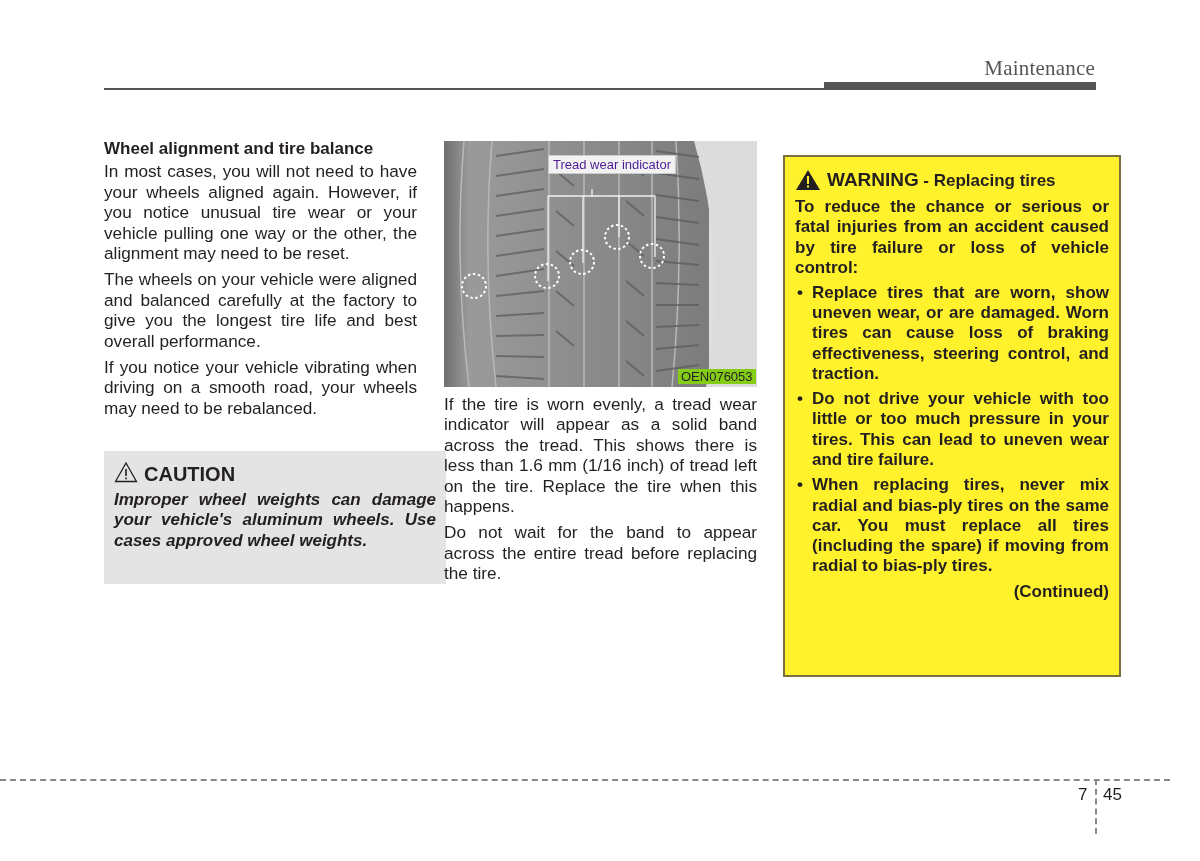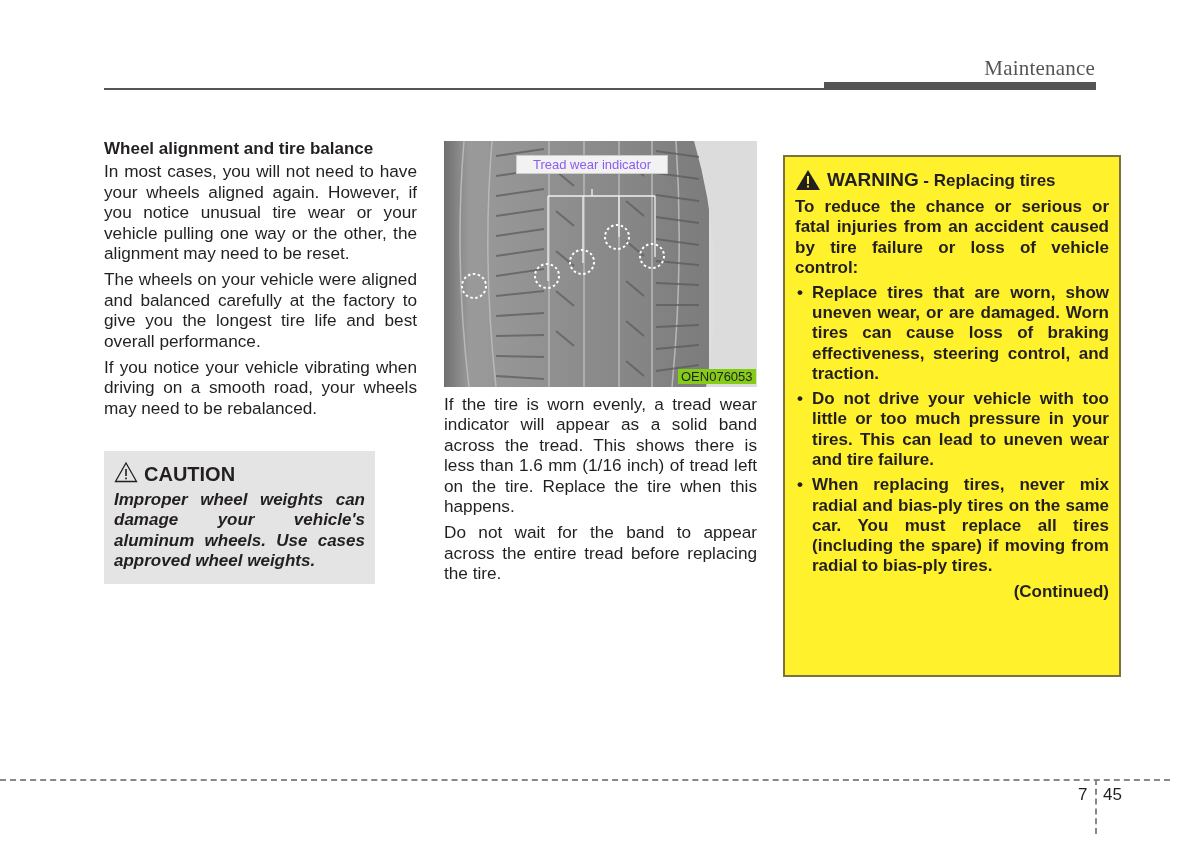--- a/index.html
+++ b/index.html
@@ -10,26 +10,26 @@
   .hdr-line { position:absolute; left:104px; top:88px; width:720px; height:2px; background:#555; }
   .hdr-bar { position:absolute; left:824px; top:82px; width:272px; height:8px; background:#555; }
 
   .col { position:absolute; font-size:17.2px; line-height:20.4px; }
   .col p { margin:0 0 6px 0; text-align:justify; }
   .col h3 { margin:0 0 2px 0; font-size:17px; font-weight:bold; }
 
   #col1 { left:104px; top:139px; width:313px; }
   #col2 { left:444px; top:394px; width:313px; }
 
-  .caution { position:absolute; left:104px; top:451px; width:271px; height:133px; background:#e4e4e5; box-sizing:border-box; padding:8px 10px 8px 10px; }
+  .caution { position:absolute; left:104px; top:451px; width:342px; height:133px; background:#e4e4e5; box-sizing:border-box; padding:8px 10px 8px 10px; }
   .caution .ttl { font-size:20px; font-weight:bold; display:flex; align-items:center; gap:6px; margin-top:2px; margin-bottom:2px;}
   .caution .txt { font-size:17px; line-height:20.3px; font-weight:bold; font-style:italic; text-align:justify; }
 
   .figure { position:absolute; left:444px; top:141px; width:313px; height:246px; background:#8a8a8a; overflow:hidden; }
-  .fig-label { position:absolute; left:516px; top:155px; background:#f2f2f2; font-size:13px; padding:1px 16px; color:#8b5cf6; border:1px solid #ccc;}
+  .fig-label { position:absolute; left:548px; top:155px; background:#f2f2f2; font-size:13px; padding:1px 4px; color:#4c1d95; border:1px solid #ccc;}
   .fig-code { position:absolute; left:678px; top:369px; background:#84cc16; font-size:13px; padding:0 3px; color:#231f20; }
 
   .warning { position:absolute; left:783px; top:155px; width:338px; height:522px; background:#fff22c; border:2px solid #7a7040; box-sizing:border-box; padding:12px 10px 10px 10px; font-weight:bold; }
   .warning .whead { display:flex; align-items:flex-start; gap:6px; }
   .warning .wtitle { font-size:19px; }
   .warning .wsub { font-size:17px; }
   .warning .wbody { font-size:17px; line-height:20.4px; text-align:justify; margin-top:2px; }
   .warning ul { list-style:none; margin:4px 0 0 0; padding:0; }
   .warning li { position:relative; padding-left:17px; font-size:17px; line-height:20.3px; text-align:justify; margin-bottom:5px;}
   .warning li::before { content:"•"; position:absolute; left:2px; top:0; }

